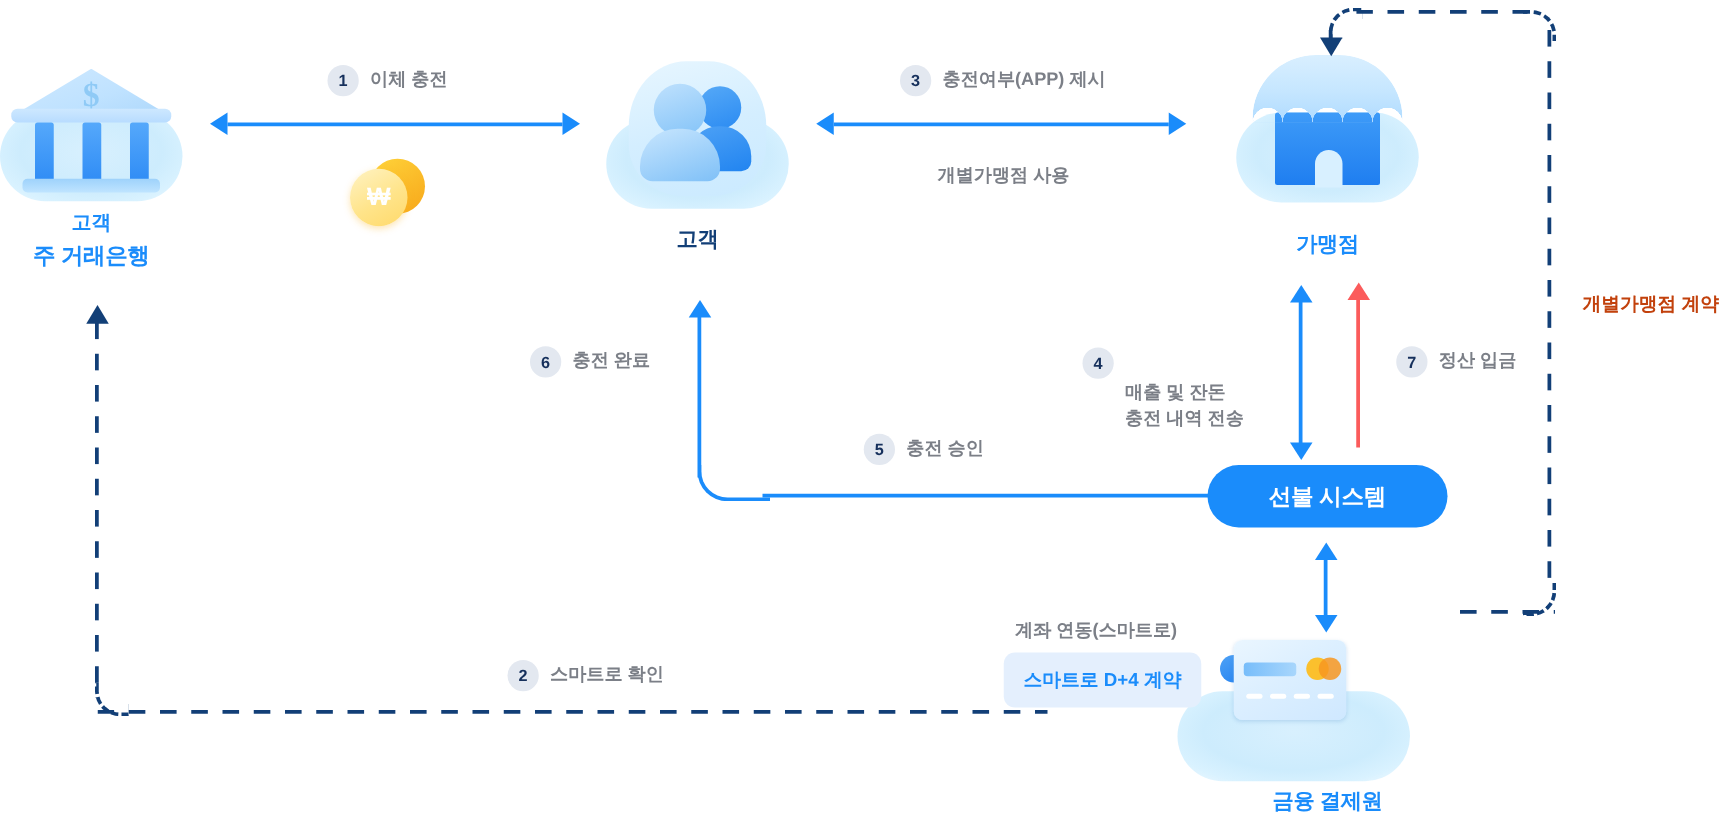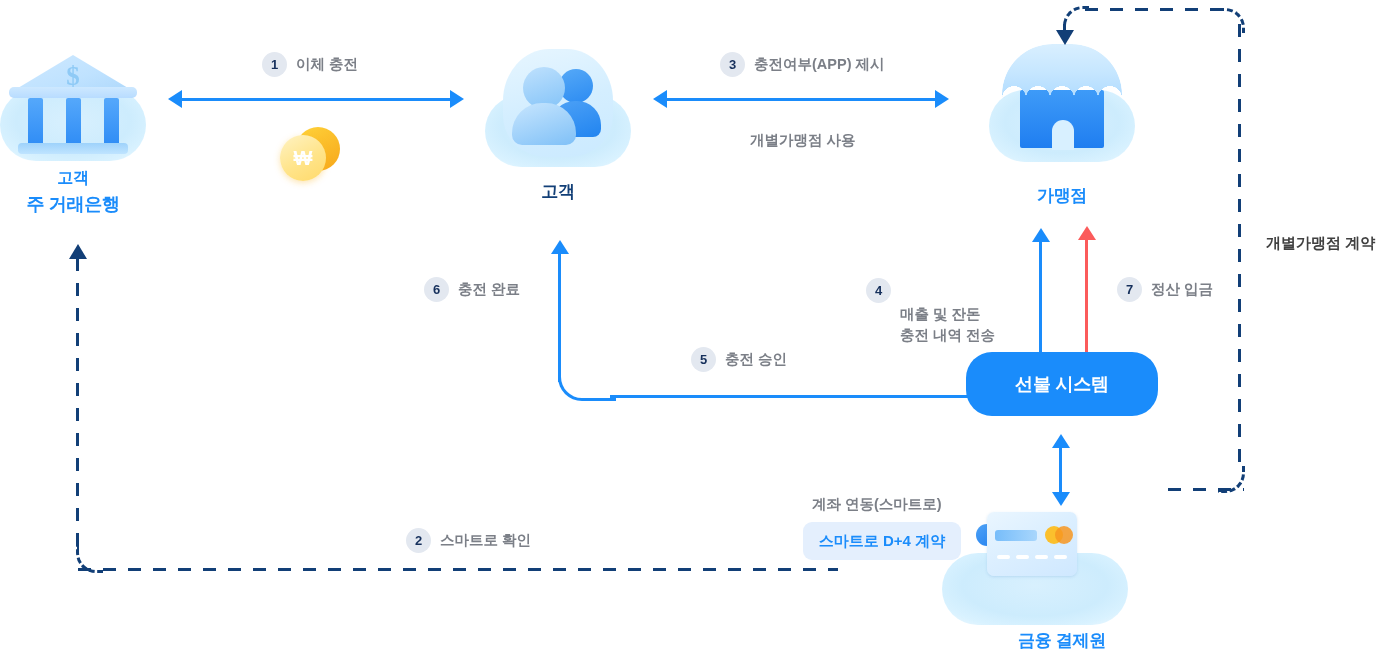--- a/index.html
+++ b/index.html
@@ -201,42 +201,42 @@
 
   <div class="red">
     <div class="vline" style="left:1085px;top:238px;height:120px;background:#fb5b5b;"></div>
     <div class="tri tri-u" style="left:1078px;top:226px;border-bottom-color:#fb5b5b;"></div>
   </div>
   <div class="step" style="left:1117px;top:277px;">
     <div class="badge">7</div>
     <div class="cap">정산 입금</div>
   </div>
 
-  <div class="pill" style="left:966px;top:352px;width:192px;height:64px;">선불 시스템</div>
+  <div class="pill" style="left:966px;top:372px;width:192px;height:50px;">선불 시스템</div>
 
   <div class="hline" style="left:610px;top:395px;width:358px;"></div>
   <div class="vline" style="left:558px;top:252px;height:130px;"></div>
   <div class="abs" style="left:558px;top:372px;width:55px;height:26px;border-left:3px solid #1a8cfb;border-bottom:3px solid #1a8cfb;border-bottom-left-radius:24px;"></div>
   <div class="tri tri-u" style="left:551px;top:240px;"></div>
 
   <div class="step" style="left:424px;top:277px;">
     <div class="badge">6</div>
     <div class="cap">충전 완료</div>
   </div>
   <div class="step" style="left:691px;top:347px;">
     <div class="badge">5</div>
     <div class="cap">충전 승인</div>
   </div>
 
   <div class="vline" style="left:1059px;top:445px;height:52px;"></div>
   <div class="tri tri-u" style="left:1052px;top:434px;"></div>
   <div class="tri tri-d" style="left:1052px;top:492px;"></div>
 
   <div class="plain" style="left:812px;top:495px;">계좌 연동(스마트로)</div>
-  <div class="chip" style="left:803px;top:522px;width:158px;height:38px;">스마트로 D+4 계약</div>
+  <div class="chip" style="left:803px;top:522px;width:158px;height:44px;">스마트로 D+4 계약</div>
 
   <div class="abs" style="left:78px;top:568px;width:760px;height:3px;
        background-image:linear-gradient(90deg,#123f77 0 13px,transparent 13px 25px);background-size:25px 3px;"></div>
   <div class="abs" style="left:76px;top:258px;width:3px;height:300px;
        background-image:linear-gradient(180deg,#123f77 0 13px,transparent 13px 25px);background-size:3px 25px;"></div>
   <div class="abs" style="left:76px;top:546px;width:24px;height:24px;
        border-left:3px dashed #123f77;border-bottom:3px dashed #123f77;border-bottom-left-radius:20px;"></div>
   <div class="tri navy-tri-u" style="left:69px;top:244px;"></div>
 
   <div class="step" style="left:406px;top:528px;">
@@ -253,15 +253,15 @@
   <div class="abs" style="left:1085px;top:8px;width:137px;height:3px;
        background-image:linear-gradient(90deg,#123f77 0 13px,transparent 13px 25px);background-size:25px 3px;"></div>
   <div class="abs" style="left:1218px;top:8px;width:24px;height:22px;
        border-right:3px dashed #123f77;border-top:3px dashed #123f77;border-top-right-radius:20px;"></div>
   <div class="abs" style="left:1063px;top:6px;width:24px;height:22px;
        border-left:3px dashed #123f77;border-top:3px dashed #123f77;border-top-left-radius:20px;"></div>
   <div class="abs" style="left:1063px;top:24px;width:3px;height:10px;
        background-image:linear-gradient(180deg,#123f77 0 13px,transparent 13px 25px);background-size:3px 25px;"></div>
   <div class="tri navy-tri-d" style="left:1056px;top:30px;"></div>
 
-  <div class="abs" style="left:1266px;top:234px;font-size:15px;font-weight:bold;white-space:nowrap;color:#404040;">개별가맹점 계약</div>
+  <div class="abs" style="left:1266px;top:234px;font-size:15px;font-weight:bold;white-space:nowrap;color:#c2410c;">개별가맹점 계약</div>
 
 </div>
 
 </body></html>

